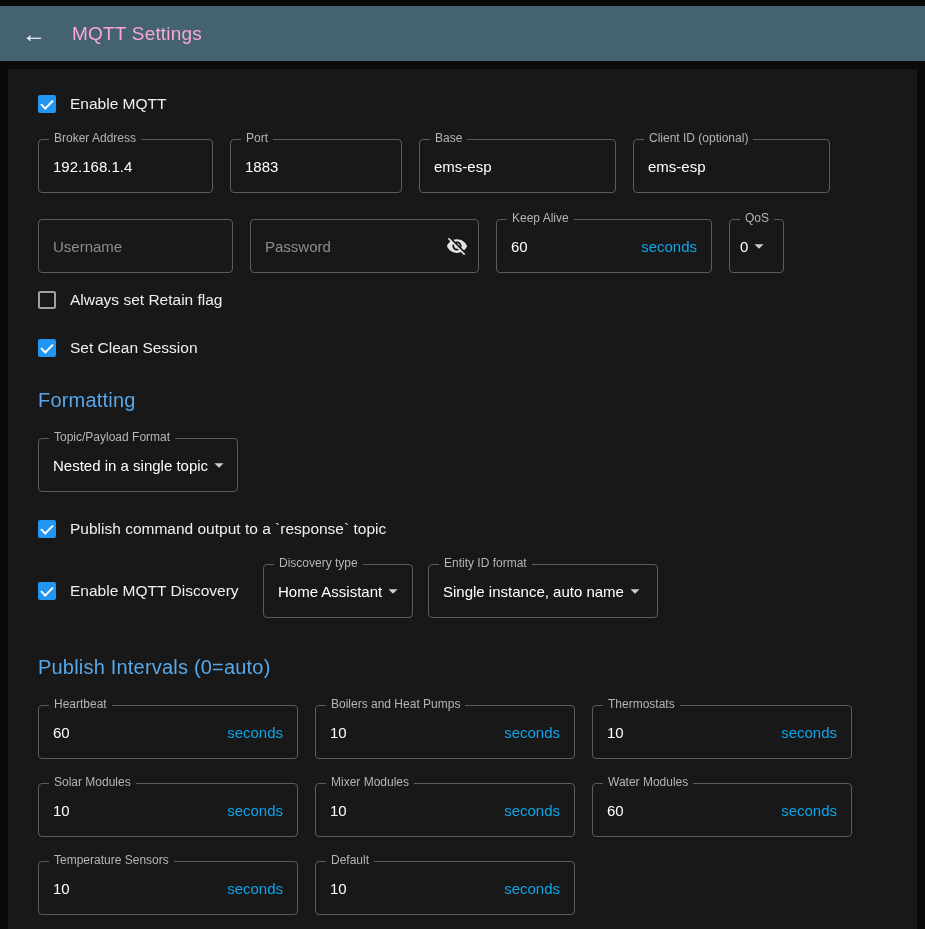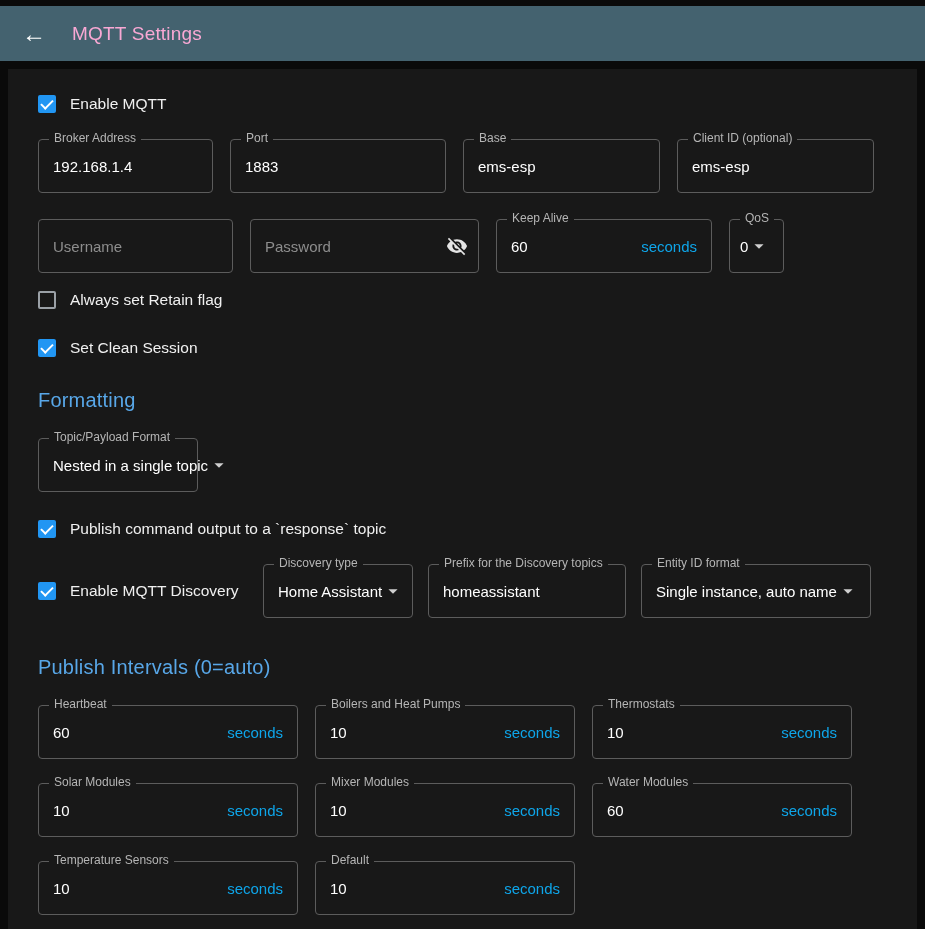--- a/index.html
+++ b/index.html
@@ -154,21 +154,21 @@
   <label class="check-row">
     <span class="checkbox checked"></span>
     <span class="check-label">Enable MQTT</span>
   </label>
 
   <div class="field-row">
     <div class="field" style="width:175px">
       <span class="field-label">Broker Address</span>
       <input class="field-input" value="192.168.1.4" style="">
     </div>
-    <div class="field" style="width:216px">
+    <div class="field" style="width:172px">
       <span class="field-label">Port</span>
       <input class="field-input" value="1883" style="">
     </div>
     <div class="field" style="width:197px">
       <span class="field-label">Base</span>
       <input class="field-input" value="ems-esp" style="">
     </div>
     <div class="field" style="width:197px">
       <span class="field-label">Client ID (optional)</span>
       <input class="field-input" value="ems-esp" style="">
@@ -206,21 +206,21 @@
     <span class="check-label">Always set Retain flag</span>
   </label>
   <label class="check-row mt-30">
     <span class="checkbox checked"></span>
     <span class="check-label">Set Clean Session</span>
   </label>
 
   <h2 class="section-heading">Formatting</h2>
 
   <div class="field-row">
-    <div class="field select" style="width:160px">
+    <div class="field select" style="width:200px">
       <span class="field-label">Topic/Payload Format</span>
       <span class="select-value">Nested in a single topic</span>
       <svg class="caret" width="22" height="22" viewBox="0 0 24 24">
           <path d="M7 10l5 5 5-5z"></path>
         </svg>
     </div>
   </div>
 
   <label class="check-row mt-28">
     <span class="checkbox checked"></span>
@@ -232,24 +232,20 @@
       <span class="checkbox checked"></span>
       <span class="check-label">Enable MQTT Discovery</span>
     </label>
     <div class="field select" style="width:150px">
       <span class="field-label">Discovery type</span>
       <span class="select-value">Home Assistant</span>
       <svg class="caret" width="22" height="22" viewBox="0 0 24 24">
           <path d="M7 10l5 5 5-5z"></path>
         </svg>
     </div>
-    <div class="field" style="width:198px">
-      <span class="field-label">Prefix for the Discovery topics</span>
-      <input class="field-input" value="homeassistant" style="">
-    </div>
     <div class="field select" style="width:230px">
       <span class="field-label">Entity ID format</span>
       <span class="select-value">Single instance, auto name</span>
       <svg class="caret" width="22" height="22" viewBox="0 0 24 24">
           <path d="M7 10l5 5 5-5z"></path>
         </svg>
     </div>
   </div>
 
   <h2 class="section-heading" style="margin-top:38px">Publish Intervals (0=auto)</h2>

